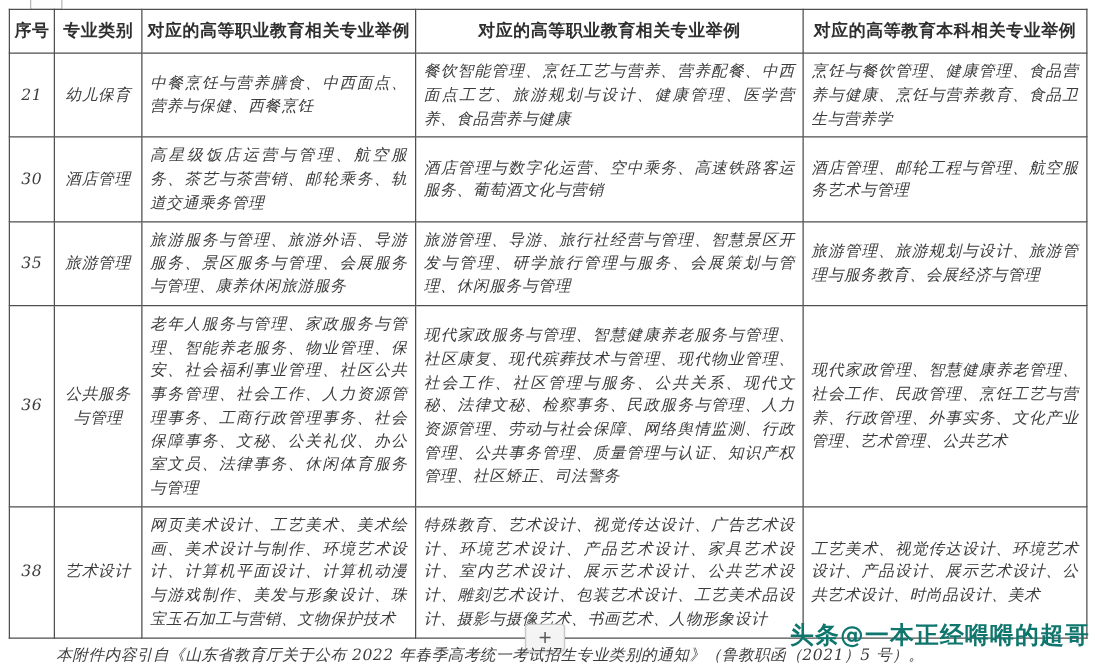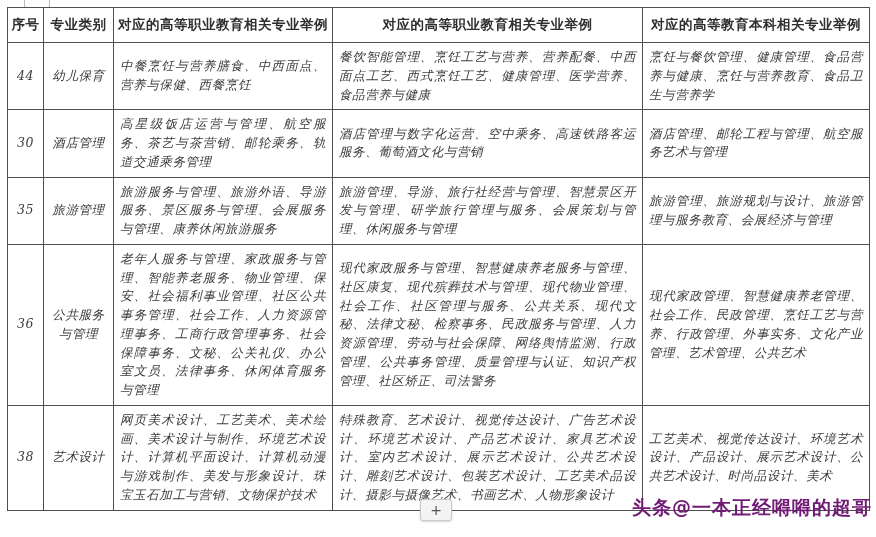--- a/index.html
+++ b/index.html
@@ -102,24 +102,24 @@
       <tr>
         <th>序号</th>
         <th>专业类别</th>
         <th>对应的高等职业教育相关专业举例</th>
         <th>对应的高等职业教育相关专业举例</th>
         <th>对应的高等教育本科相关专业举例</th>
       </tr>
     </thead>
     <tbody id="table-body">
     <tr>
-      <td class="c-no">44</td>
+      <td class="c-no">21</td>
       <td class="c-cat">幼儿保育</td>
       <td class="c-sec">中餐烹饪与营养膳食、中西面点、营养与保健、西餐烹饪</td>
-      <td class="c-voc">餐饮智能管理、烹饪工艺与营养、营养配餐、中西面点工艺、西式烹饪工艺、健康管理、医学营养、食品营养与健康</td>
+      <td class="c-voc">餐饮智能管理、烹饪工艺与营养、营养配餐、中西面点工艺、旅游规划与设计、健康管理、医学营养、食品营养与健康</td>
       <td class="c-ug">烹饪与餐饮管理、健康管理、食品营养与健康、烹饪与营养教育、食品卫生与营养学</td>
     </tr>
 
     <tr>
       <td class="c-no">30</td>
       <td class="c-cat">酒店管理</td>
       <td class="c-sec">高星级饭店运营与管理、航空服务、茶艺与茶营销、邮轮乘务、轨道交通乘务管理</td>
       <td class="c-voc">酒店管理与数字化运营、空中乘务、高速铁路客运服务、葡萄酒文化与营销</td>
       <td class="c-ug">酒店管理、邮轮工程与管理、航空服务艺术与管理</td>
     </tr>
@@ -148,16 +148,17 @@
       <td class="c-voc">特殊教育、艺术设计、视觉传达设计、广告艺术设计、环境艺术设计、产品艺术设计、家具艺术设计、室内艺术设计、展示艺术设计、公共艺术设计、雕刻艺术设计、包装艺术设计、工艺美术品设计、摄影与摄像艺术、书画艺术、人物形象设计</td>
       <td class="c-ug">工艺美术、视觉传达设计、环境艺术设计、产品设计、展示艺术设计、公共艺术设计、时尚品设计、美术</td>
     </tr>
   </tbody>
   </table>
 
   <div class="plus-button">
     <span>+</span>
   </div>
 
+  <div class="footer-note">本附件内容引自《山东省教育厅关于公布 2022 年春季高考统一考试招生专业类别的通知》（鲁教职函（2021）5 号）。</div>
 
-  <div class="watermark" style="color: #701a75;">头条@一本正经嘚嘚的超哥</div>
+  <div class="watermark" style="color: #0f766e;">头条@一本正经嘚嘚的超哥</div>
 
 </div>
 
 </body></html>

